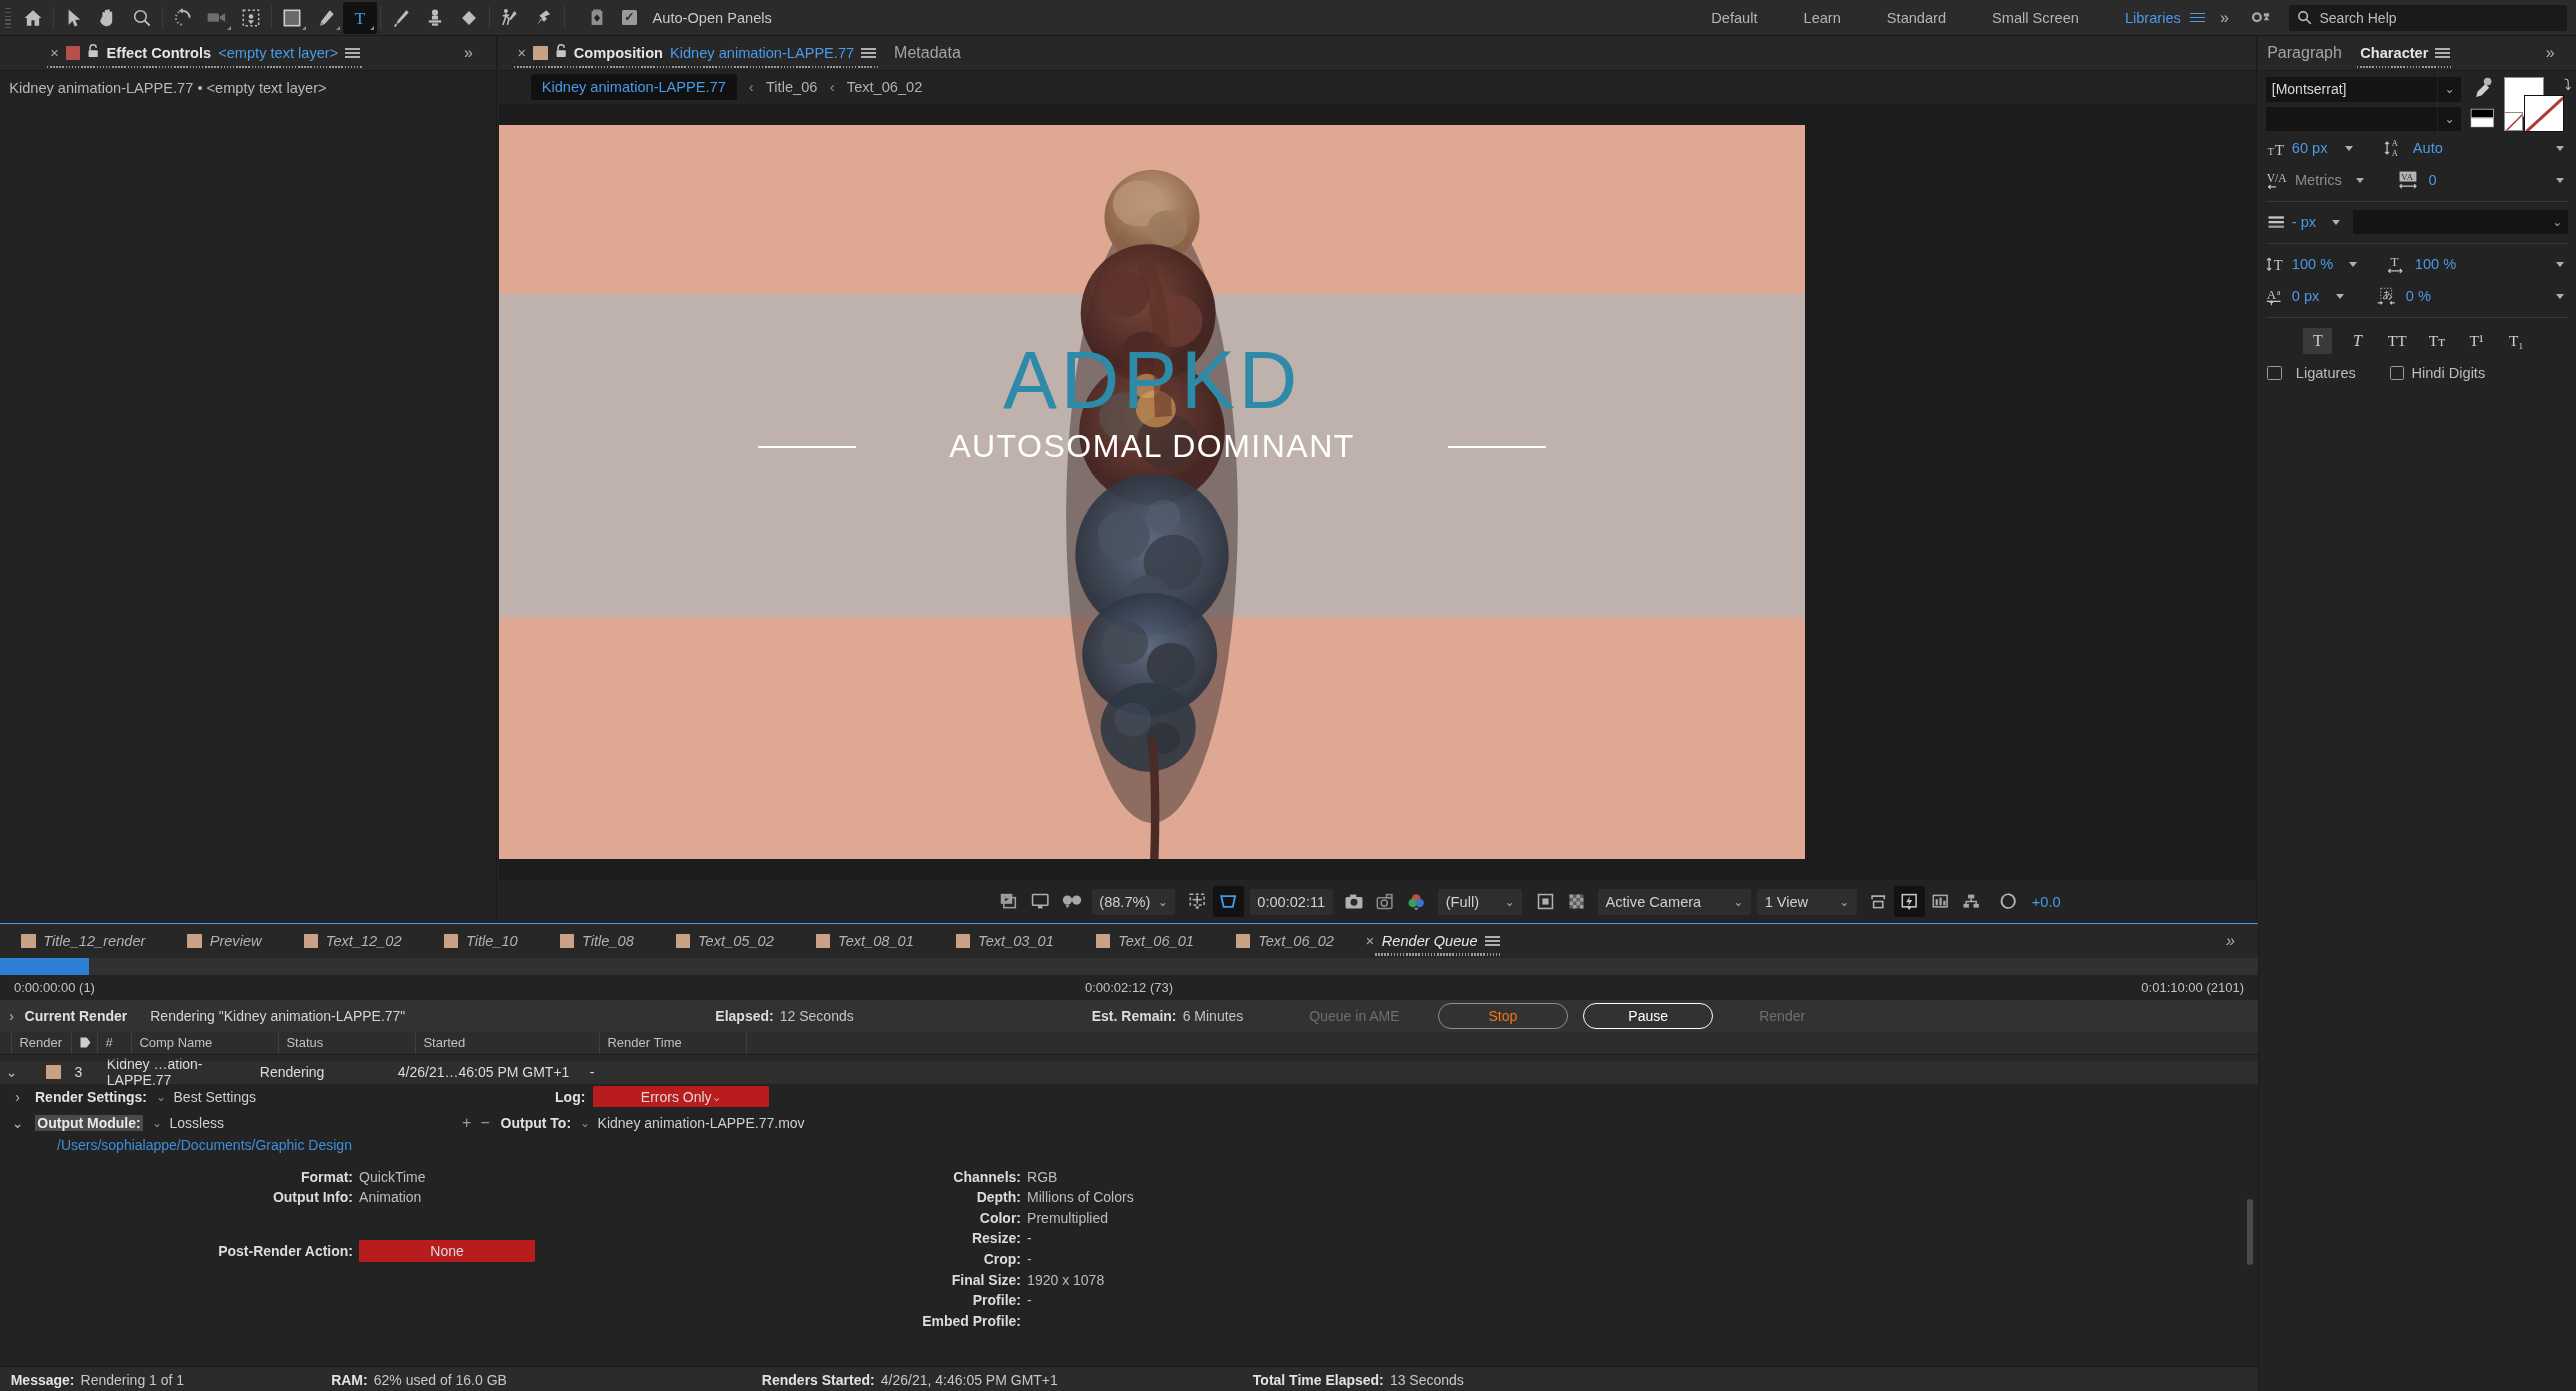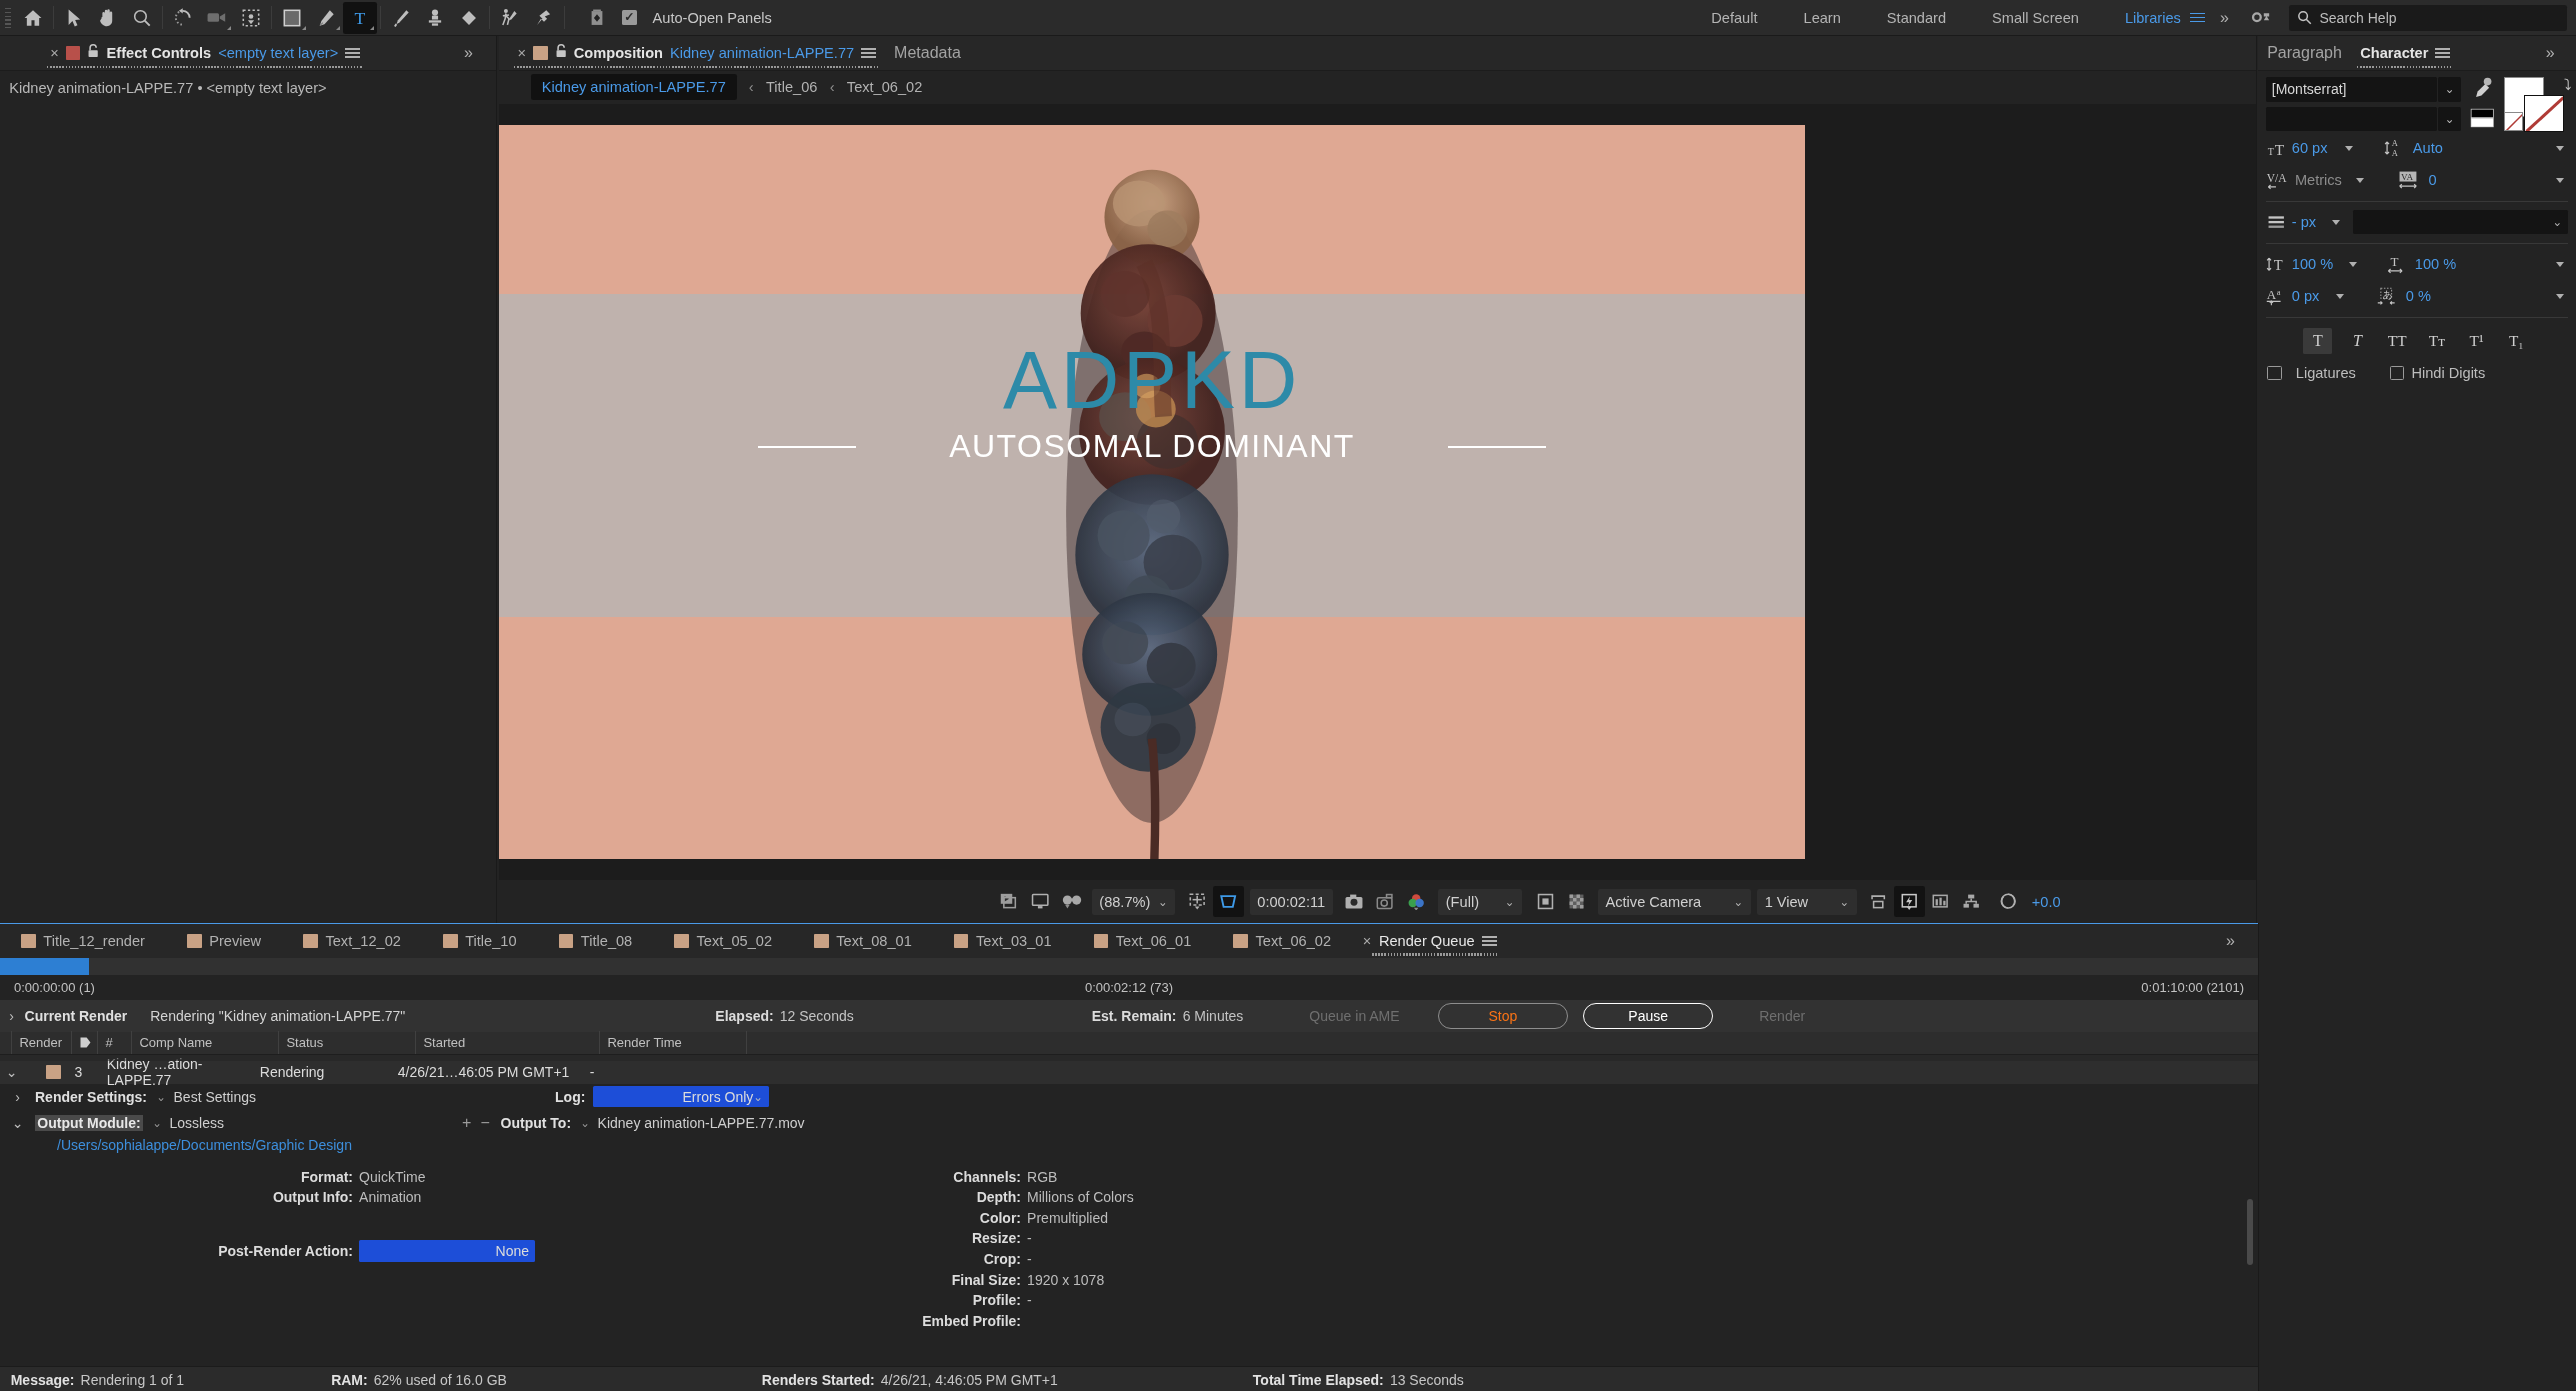--- a/index.html
+++ b/index.html
@@ -121,21 +121,21 @@
   .style-btn { width: 29px; height: 26px; display:flex; align-items:center; justify-content:center;
     font-family: "Liberation Serif", serif; color: #cfcfcf; }
   .style-btn.on { background: #3a3a3a; border-radius: 1.5px; }
   .chk2 { width: 14.6px; height: 14.6px; border: 1.5px solid #9a9a9a; border-radius: 1.5px; }
 
   
   .bottom-panel {
     position: absolute; top: 923px; left: 0; width: 2258px; height: 469px;
     background: #232323; border-top: 1.5px solid #4a9ae8;
   }
-  .rq-tabs { height: 34px; display: flex; align-items: center; background: #272727; overflow: hidden; }
+  .rq-tabs { height: 34px; display: flex; align-items: center; background: #272727; overflow: hidden; font-style: italic; }
   .rq-tab { display: flex; align-items: center; gap: 7.7px; padding: 0 21px; height: 34px; position: relative; }
   .rq-tab .lbl { font-size: 14.6px; color: #b2b2b2; }
   .rq-tab.sel .lbl { color: #e8e8e8; }
   .rq-tab.sel::after { content:""; position:absolute; left: 20px; right: 20px; bottom: 2.3px; height: 2.3px;
     background-image: repeating-linear-gradient(to right, #9a9a9a 0 1.5px, transparent 1.5px 3.1px); }
 
   .rq-progressbar { height: 17px; background: #313131; position: relative; }
   .rq-progressbar .fill { position:absolute; left:0; top:0; bottom:0; width: 89px; background: #2d7fd3; }
   .rq-timeline { height: 24.5px; display:flex; align-items:center; justify-content: space-between;
     padding: 0 14px; font-size: 13px; color: #c2c2c2; position: relative; }
@@ -155,22 +155,22 @@
   .rq-colhdr .c { border-left: 0.8px solid #404040; padding-left: 7.7px; height: 23px; display:flex; align-items:center; }
 
   .rq-body { position: relative; background: #232323; height: 253px; font-size: 14px; }
   .rq-row { display:flex; align-items:center; height: 23px; }
   .rq-item-row { background: #2e2e2e; height: 23px; display:flex; align-items:center; font-size: 14px; color: #dcdcdc; }
   .link { color: #3d8fdd; }
   .kv { display:flex; font-size: 14px; }
   .kv .k { color: #dcdcdc; font-weight: bold; text-align: right; }
   .kv .v { color: #bdbdbd; margin-left: 6.1px; }
   .selbox { background: #4a4a4a; padding: 0 2.3px; }
-  .drop { background: #1d4ed8; height: 21.5px; border-radius: 1.5px; display:flex; align-items:center;
-    justify-content: flex-end; padding: 0 6.1px; font-size: 14px; color: #dcdcdc; }
+  .drop { background: #b91c1c; height: 21.5px; border-radius: 1.5px; display:flex; align-items:center;
+    justify-content: center; padding: 0 6.1px; font-size: 14px; color: #dcdcdc; }
 
   .rq-status {
     position: absolute; bottom: 0; left: 0; right: 0; height: 26px; background: #2b2b2b;
     display: flex; align-items: center; font-size: 14px; color: #c7c7c7; border-top: 0.8px solid #1b1b1b;
   }
   .rq-status b { color: #e2e2e2; }
   .vscroll { position:absolute; right: 4.6px; width: 6.1px; background: #4a4a4a; border-radius: 3.1px; }
 </style>
 </head>
 <body>

